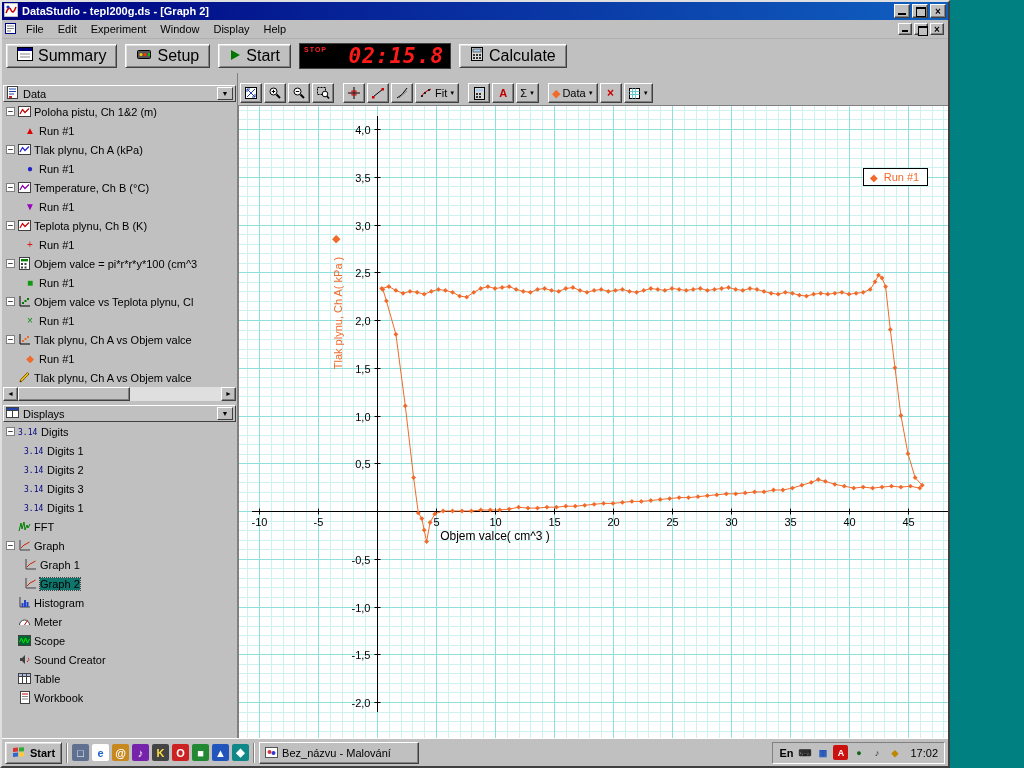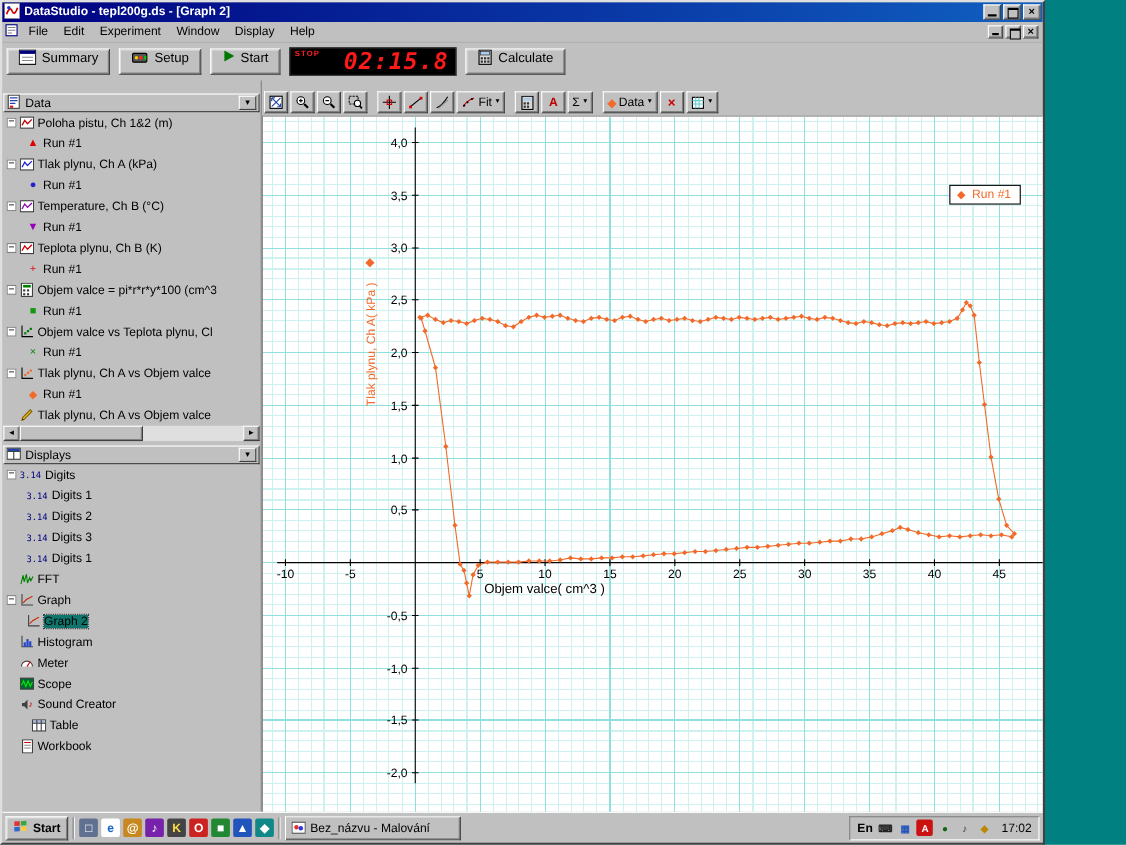--- a/index.html
+++ b/index.html
@@ -24,23 +24,23 @@
   
   .menubar { height:19px; display:flex; align-items:center; padding:0 2px; gap:0; flex:0 0 auto;
              border-bottom:1px solid #b0b0b0; }
   .menu-item { padding:2px 7px; cursor:default; }
   .menubar .spacer { flex:1; }
   .mdi-btns { display:flex; gap:2px; margin-right:2px; }
   .mdi-btns .winbtn { width:14px; height:12px; }
 
   
   .toolbar { height:34px; display:flex; align-items:center; padding:0 4px; gap:8px; flex:0 0 auto; }
-  .tbtn { height:24px; padding:0 10px; display:flex; align-items:flex-start; gap:5px; background:#c0c0c0;
+  .tbtn { height:24px; padding:0 10px; display:flex; align-items:center; gap:5px; background:#c0c0c0;
           border:1px solid; border-color:#fff #404040 #404040 #fff; box-shadow:inset 1px 1px 0 #dfdfdf, inset -1px -1px 0 #808080;
-          font-family:"Liberation Sans",sans-serif; font-size:12px; cursor:default; }
+          font-family:"Liberation Sans",sans-serif; font-size:16px; cursor:default; }
   .timer { width:152px; height:26px; background:#000; position:relative; border:1px solid #404040; }
   .timer .stoplbl { position:absolute; left:4px; top:2px; color:#ff2020; font-size:7px; font-weight:bold; letter-spacing:1px; }
   .timer .digits { position:absolute; right:6px; top:0; height:100%; display:flex; align-items:center;
                    color:#ff1a1a; font-family:"DejaVu Sans Mono",monospace; font-weight:bold; font-size:21px;
                    font-style:italic; letter-spacing:1px; }
 
   
   .workspace { flex:1; display:flex; overflow:hidden; }
   .sidebar { width:236px; flex:0 0 auto; padding-top:12px; border-right:1px solid #808080; overflow:hidden; }
   .panel-header { height:17px; margin:0 1px; display:flex; align-items:center; gap:4px; padding:0 2px;
@@ -362,20 +362,27 @@
               <path d="M2 1 V11 H12" stroke="#404040" fill="none"></path>
               <polyline points="3,9 6,6 9,4.5 11.5,3" stroke="#cc2200" fill="none"></polyline>
             </svg>
             <span class="tlabel">Graph</span>
           </div>
           <div class="trow" style="padding-left: 22px;">
             <svg width="13" height="13" viewBox="0 0 13 13" style="flex:0 0 auto">
               <path d="M2 1 V11 H12" stroke="#404040" fill="none"></path>
               <polyline points="3,9 6,6 9,4.5 11.5,3" stroke="#cc2200" fill="none"></polyline>
             </svg>
+            <span class="tlabel">Graph 1</span>
+          </div>
+          <div class="trow" style="padding-left: 22px;">
+            <svg width="13" height="13" viewBox="0 0 13 13" style="flex:0 0 auto">
+              <path d="M2 1 V11 H12" stroke="#404040" fill="none"></path>
+              <polyline points="3,9 6,6 9,4.5 11.5,3" stroke="#cc2200" fill="none"></polyline>
+            </svg>
             <span class="tlabel selected">Graph 2</span>
           </div>
           <div class="trow" style="padding-left: 4px;">
             <span class="exp-space"></span>
             <svg width="13" height="13" viewBox="0 0 13 13" style="flex:0 0 auto">
               <path d="M2 1 V11 H12" stroke="#404040" fill="none"></path>
               <rect x="3.5" y="7" width="2" height="4" fill="#2244cc"></rect>
               <rect x="6" y="4" width="2" height="7" fill="#2244cc"></rect>
               <rect x="8.5" y="6" width="2" height="5" fill="#2244cc"></rect>
             </svg>
@@ -398,21 +405,21 @@
             <span class="tlabel">Scope</span>
           </div>
           <div class="trow" style="padding-left: 4px;">
             <span class="exp-space"></span>
             <svg width="13" height="13" viewBox="0 0 13 13" style="flex:0 0 auto">
               <polygon points="2,5 4,5 7,2 7,11 4,8 2,8" fill="#404040"></polygon>
               <text x="8" y="9" font-size="8" fill="#cc0000">♪</text>
             </svg>
             <span class="tlabel">Sound Creator</span>
           </div>
-          <div class="trow" style="padding-left: 15px;">
+          <div class="trow" style="padding-left: 4px;">
             <span class="exp-space"></span>
             <svg width="13" height="13" viewBox="0 0 13 13" style="flex:0 0 auto">
               <rect x="0.5" y="1.5" width="12" height="10" fill="#fff" stroke="#404040"></rect>
               <rect x="1" y="2" width="11" height="2.5" fill="#aabbdd"></rect>
               <path d="M0.5 4.5 H12.5 M4.5 1.5 V11.5 M8.5 1.5 V11.5" stroke="#404040"></path>
             </svg>
             <span class="tlabel">Table</span>
           </div>
           <div class="trow" style="padding-left: 4px;">
             <span class="exp-space"></span>

